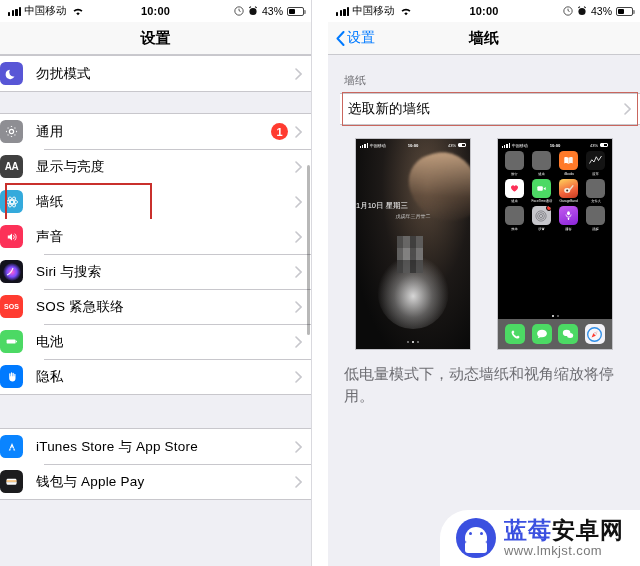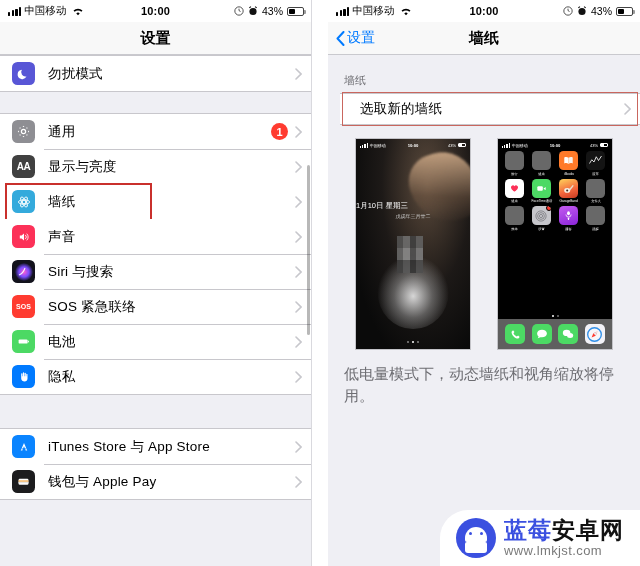--- a/index.html
+++ b/index.html
@@ -50,21 +50,21 @@
   .nav-back { display:flex; align-items:center; gap:2px; color:#007aff; font-size: 14px; position: relative; z-index:2; cursor:pointer;}
   .chev-left { width:9px; height:15px; }
 
   
   .scroll { height: calc(566px - 55px); overflow: hidden; position: relative; }
   .gap { height: 21px; background: #efeff4; }
   .gap.tall { height: 33px; }
   .group { background: #fff; border-top: 1px solid #c8c7cc; border-bottom: 1px solid #c8c7cc; }
   .row {
     display: flex; align-items: center; height: 35px;
-    padding-left: 12px; background: #fff; position: relative; cursor: pointer; justify-content: flex-end;
+    padding-left: 0; background: #fff; position: relative; cursor: pointer; justify-content: flex-end;
   }
   .row + .row::before {
     content:""; position:absolute; left: 44px; right:0; top:0; height:1px; background:#c8c7cc;
   }
   .row-icon {
     width: 23px; height: 23px; border-radius: 5.5px; flex: 0 0 23px;
     display:flex; align-items:center; justify-content:center; color:#fff;
     font-size: 11px; font-weight: bold; overflow:hidden;
   }
   .row-label { margin-left: 13px; font-size: 13.5px; color:#000; letter-spacing: .2px; }

